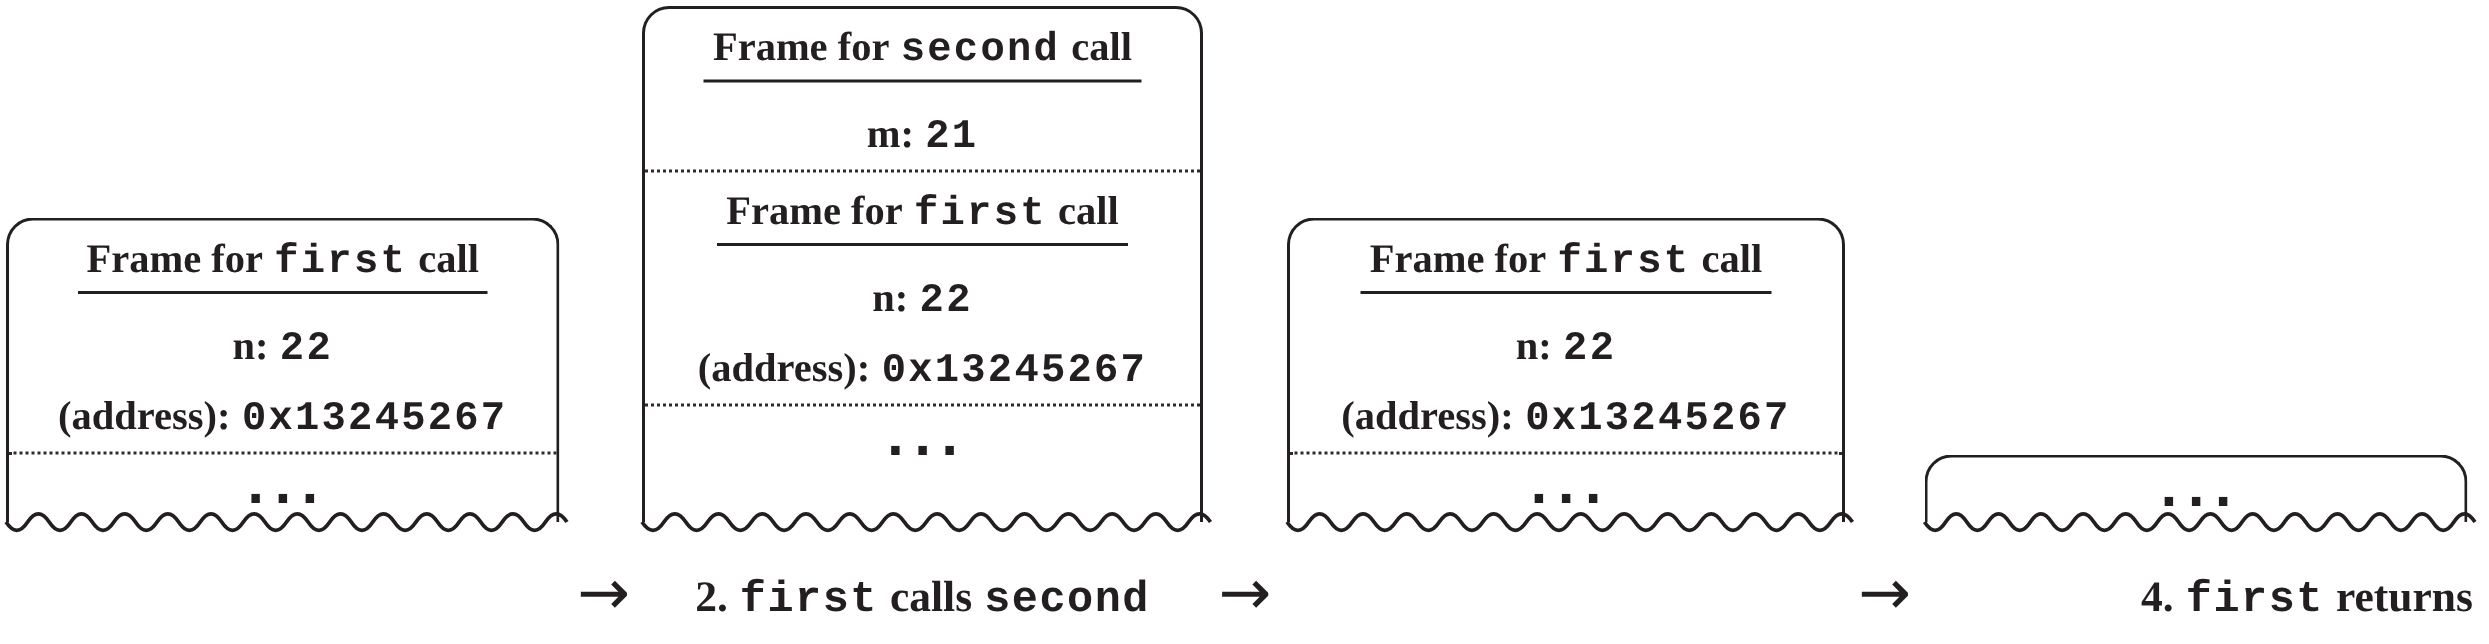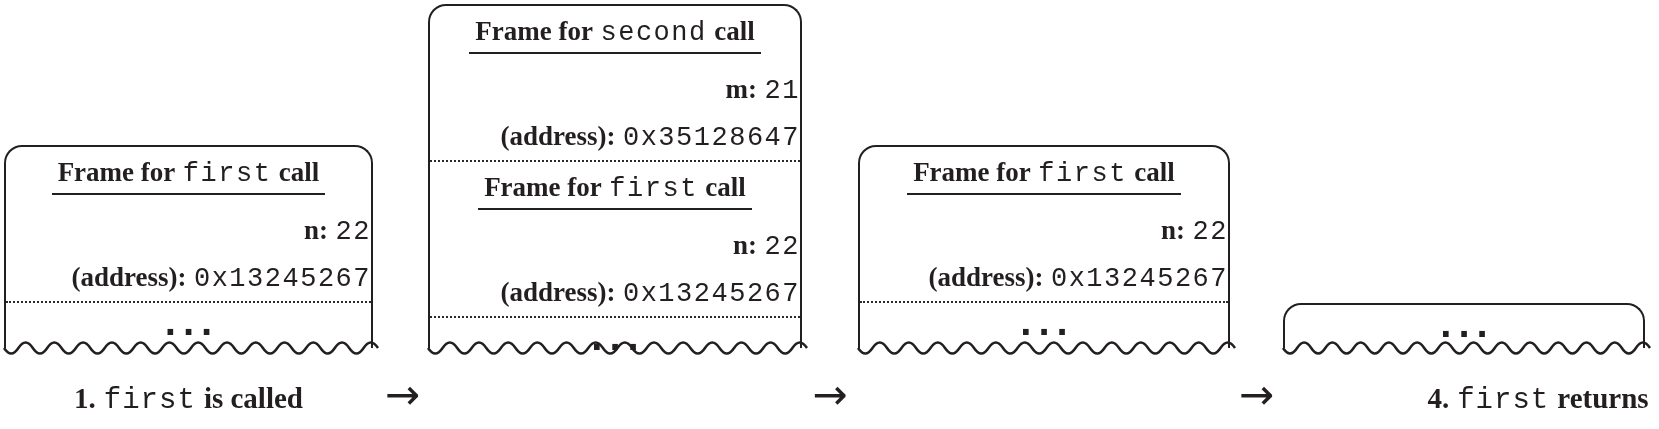--- a/index.html
+++ b/index.html
@@ -37,28 +37,28 @@
     box-sizing:border-box;
   }
   .u{
     display:inline-block;
     border-bottom:2.5px solid #231f20;
     padding:0 6px 4px 6px;
   }
   .b{font-weight:bold;font-family:Liberation Serif, serif;}
   .m{
     font-family:"Liberation Mono","DejaVu Sans Mono",monospace;
-    font-weight:normal;
+    font-weight:bold;
     letter-spacing:1.5px;
     font-size:27px;
   }
   .frow{
     height:47px;
     line-height:47px;
-    text-align:right;
+    text-align:center;
     font-size:27px;
   }
   .sep{
     border-top:2.4px dotted #2e2a2b;
     height:0;
     width:100%;
   }
   .erow{
     height:44px;
     line-height:42px;
@@ -127,21 +127,20 @@
         <path d="M 0 6 Q 7.2 17 14.4 6 Q 21.6 -5 28.8 6 Q 36.0 17 43.2 6 Q 50.3 -5 57.5 6 Q 64.7 17 71.9 6 Q 79.1 -5 86.3 6 Q 93.5 17 100.7 6 Q 107.9 -5 115.1 6 Q 122.3 17 129.5 6 Q 136.7 -5 143.8 6 Q 151.0 17 158.2 6 Q 165.4 -5 172.6 6 Q 179.8 17 187.0 6 Q 194.2 -5 201.4 6 Q 208.6 17 215.8 6 Q 223.0 -5 230.2 6 Q 237.3 17 244.5 6 Q 251.7 -5 258.9 6 Q 266.1 17 273.3 6 Q 280.5 -5 287.7 6 Q 294.9 17 302.1 6 Q 309.3 -5 316.5 6 Q 323.7 17 330.8 6 Q 338.0 -5 345.2 6 Q 352.4 17 359.6 6 Q 366.8 -5 374.0 6" fill="none" stroke="#231f20" stroke-width="2.5"></path>
       </svg>
   </div>
 
   <div class="fbox" id="box2">
     <div class="section">
       <div class="trow">
         <span class="u"><span class="b">Frame for</span> <span class="m">second</span> <span class="b">call</span></span>
       </div>
       <div class="frow"><span class="b">m:</span> <span class="m">21</span></div>
-      <div class="frow"><span class="b">(address):</span> <span class="m">0x35128647</span></div>
     </div>
     <div class="sep"></div>
     <div class="section">
       <div class="trow">
         <span class="u"><span class="b">Frame for</span> <span class="m">first</span> <span class="b">call</span></span>
       </div>
       <div class="frow"><span class="b">n:</span> <span class="m">22</span></div>
       <div class="frow"><span class="b">(address):</span> <span class="m">0x13245267</span></div>
     </div>
     <div class="sep"></div>
@@ -166,24 +165,24 @@
       </svg>
   </div>
 
   <div class="fbox" id="box4">
     <div class="erow"><span class="edots">...</span></div>
     <svg class="wave" viewBox="0 0 367 18" width="367" height="18">
         <path d="M 0 6 Q 7.1 17 14.1 6 Q 21.2 -5 28.2 6 Q 35.3 17 42.3 6 Q 49.4 -5 56.5 6 Q 63.5 17 70.6 6 Q 77.6 -5 84.7 6 Q 91.8 17 98.8 6 Q 105.9 -5 112.9 6 Q 120.0 17 127.0 6 Q 134.1 -5 141.2 6 Q 148.2 17 155.3 6 Q 162.3 -5 169.4 6 Q 176.4 17 183.5 6 Q 190.6 -5 197.6 6 Q 204.7 17 211.7 6 Q 218.8 -5 225.8 6 Q 232.9 17 240.0 6 Q 247.0 -5 254.1 6 Q 261.1 17 268.2 6 Q 275.3 -5 282.3 6 Q 289.4 17 296.4 6 Q 303.5 -5 310.5 6 Q 317.6 17 324.7 6 Q 331.7 -5 338.8 6 Q 345.8 17 352.9 6 Q 359.9 -5 367.0 6" fill="none" stroke="#231f20" stroke-width="2.5"></path>
       </svg>
   </div>
 
-  <div class="cap" id="cap1"><span class="b">1.</span> <span class="m">first</span> <span class="b">is called</span></div>
 
   <div class="arrowbox" id="arrow1"><span class="arrow">→</span></div>
 
+  <div class="cap" id="cap2"><span class="b">2.</span> <span class="m">first</span> <span class="b">calls</span> <span class="m">second</span></div>
 
   <div class="arrowbox" id="arrow2"><span class="arrow">→</span></div>
 
 
   <div class="arrowbox" id="arrow3"><span class="arrow">→</span></div>
 
   <div class="cap" id="cap4"><span class="b">4.</span> <span class="m">first</span> <span class="b">returns</span></div>
 
 </div>
 

